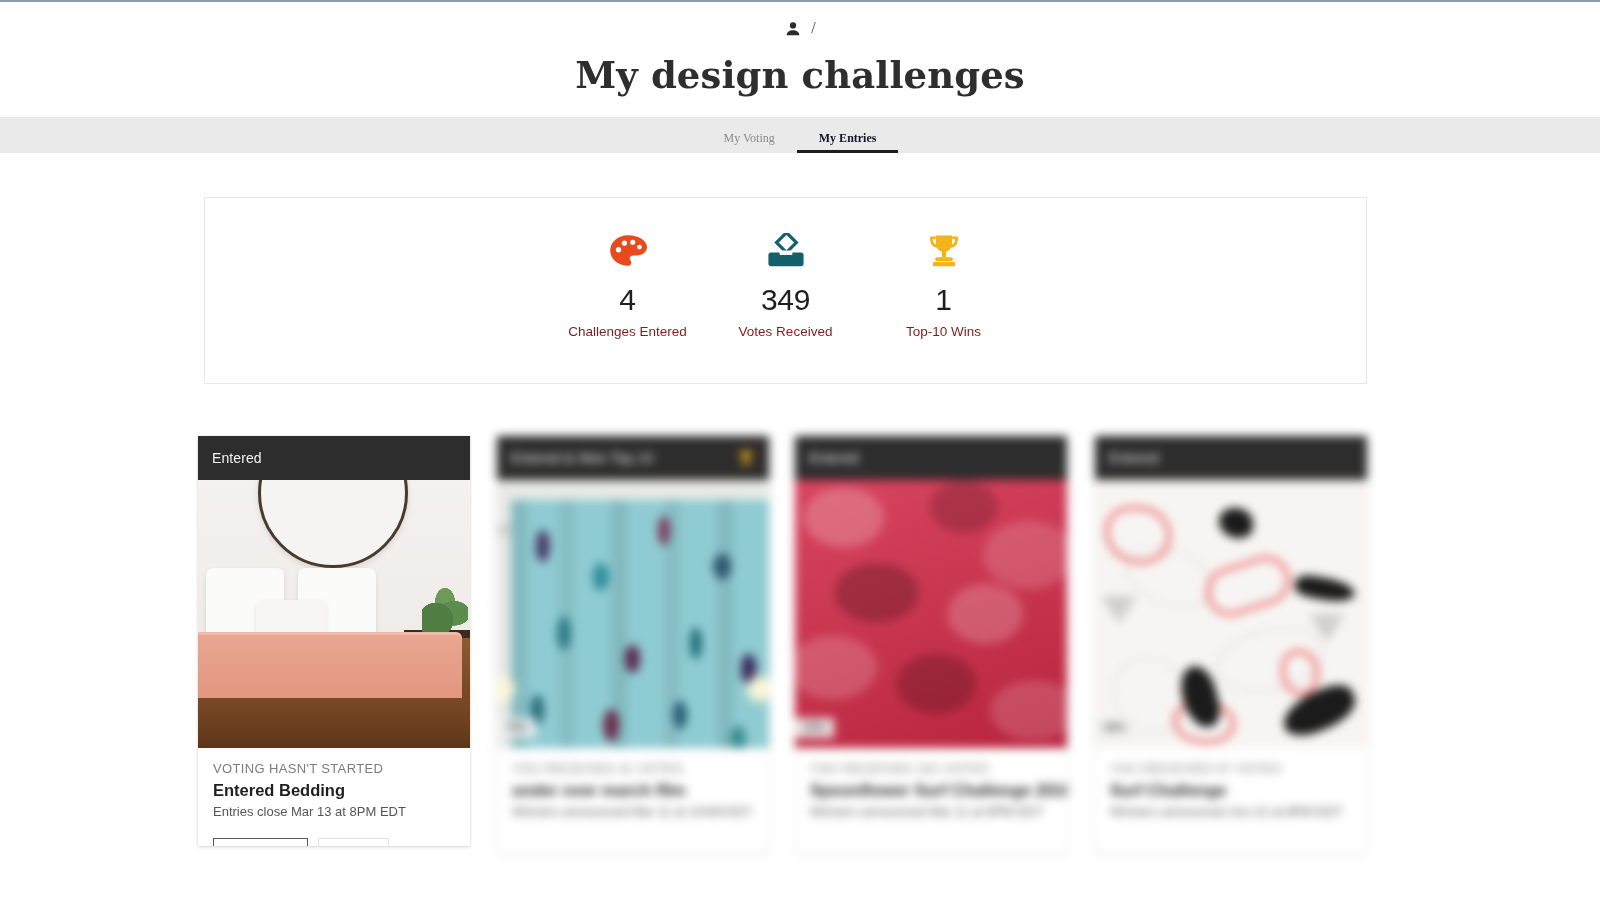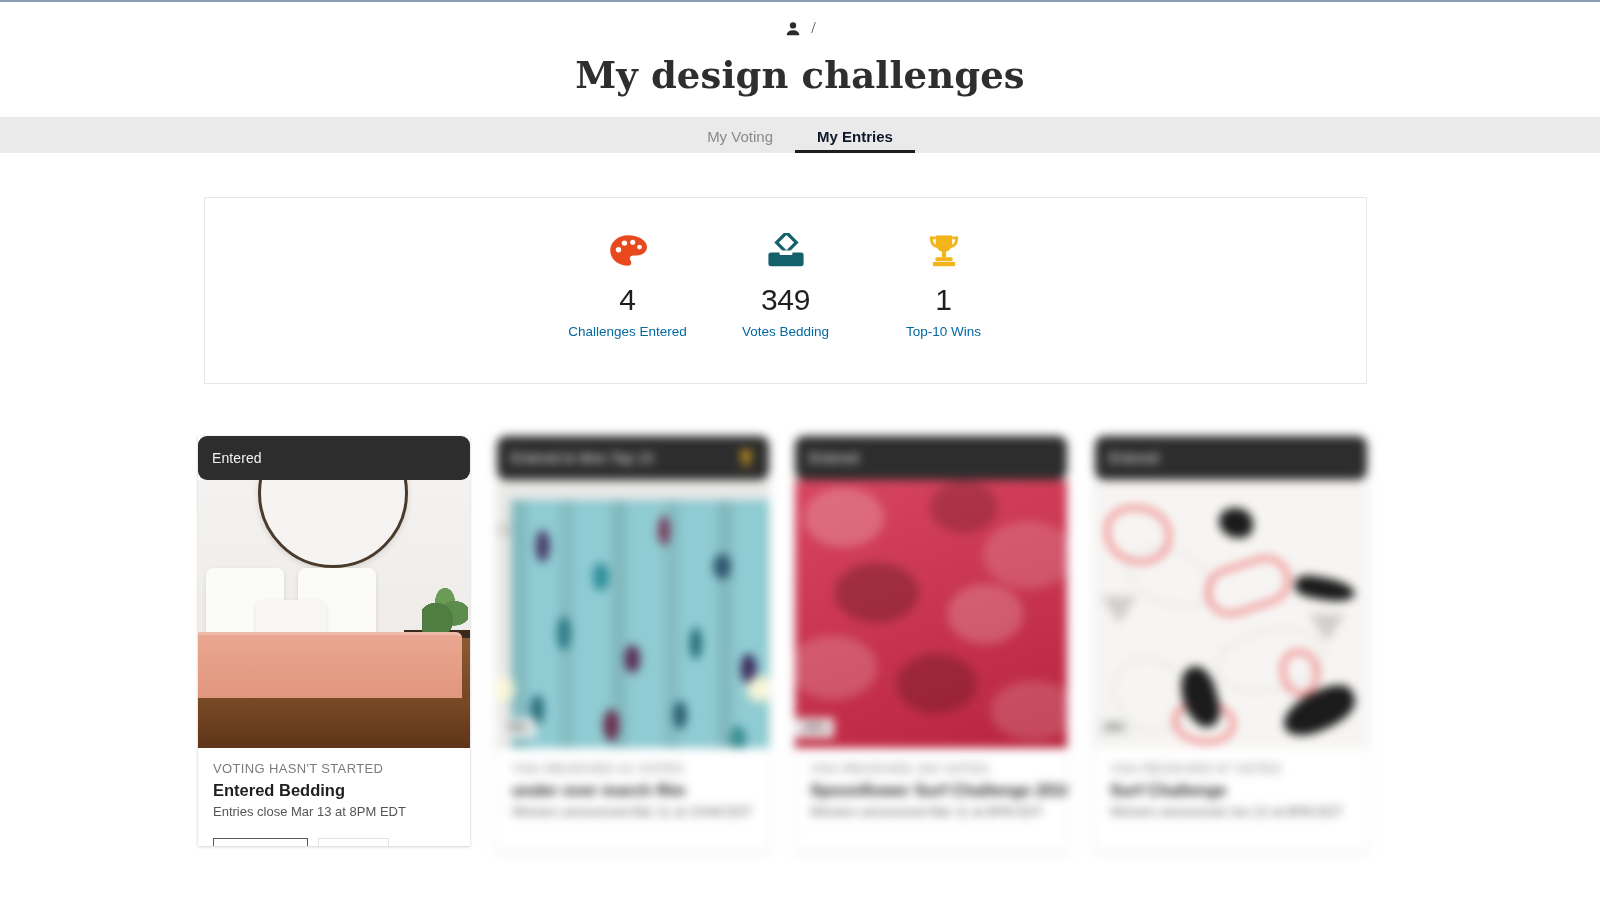--- a/index.html
+++ b/index.html
@@ -80,27 +80,27 @@
     height: 36px;
     background: #eaeaea;
     display: flex;
     align-items: flex-end;
     justify-content: center;
     gap: 0;
   }
   .tab {
     position: relative;
     padding: 0 22px 9px 22px;
-    font-size: 15px;
+    font-size: 12px;
     line-height: 1;
     color: #8a8a8a;
     background: transparent;
     border: none;
     cursor: pointer;
-    font-family: Liberation Sans, sans-serif;
+    font-family: Liberation Serif, serif;
     text-align: right;
   }
   .tab.active {
     color: #0f172a;
     font-weight: bold;
   }
   .tab.active::after {
     content: "";
     position: absolute;
     left: 0; right: 0;
@@ -147,21 +147,21 @@
     margin-top: 12px;
     font-size: 30px;
     font-weight: 400;
     color: #1f1f1f;
     line-height: 34px;
     letter-spacing: -0.3px;
   }
   .stat-label {
     margin-top: 6px;
     font-size: 13.5px;
-    color: #0369a1;
+    color: #7f1d1d;
     line-height: 17px;
     white-space: nowrap;
   }
 
   
   .card-grid {
     position: absolute;
     top: 436px;
     left: 198px;
     width: 1178px;
@@ -186,21 +186,20 @@
 
   .card-header {
     height: 44px;
     background: #2e2d2d;
     color: #f2f2f2;
     display: flex;
     align-items: center;
     justify-content: space-between;
     padding: 0 14px;
     flex: 0 0 auto;
-    border-radius: 9px;
   }
   .card-header-label {
     font-size: 14px;
     line-height: 1;
     letter-spacing: 0.1px;
   }
   .card-header-badge {
     width: 18px;
     height: 18px;
     display: flex;
@@ -457,21 +456,21 @@
 
       <div class="stat">
         <span class="stat-icon">
           <svg width="40" height="36" viewBox="0 0 50 44" aria-hidden="true">
             <rect x="16.8" y="2.6" width="17.5" height="17.5" transform="rotate(45 25.5 11.4)" fill="none" stroke="#14616b" stroke-width="4"></rect>
             <path fill="#14616b" d="M6 24h38c1.7 0 3 1.3 3 3v11c0 1.7-1.3 3-3 3H6c-1.7 0-3-1.3-3-3V27c0-1.7 1.3-3 3-3z"></path>
             <rect x="17" y="21.5" width="16" height="5.5" rx="1" fill="#ffffff"></rect>
           </svg>
         </span>
         <span class="stat-value">349</span>
-        <span class="stat-label">Votes Bedding</span>
+        <span class="stat-label">Votes Received</span>
       </div>
 
       <div class="stat">
         <span class="stat-icon">
           <svg width="36" height="36" viewBox="0 0 44 44" aria-hidden="true">
             <path fill="#f2b418" d="M12 3h20v10c0 5.5-4.5 10-10 10S12 18.5 12 13z"></path>
             <path fill="none" stroke="#f2b418" stroke-width="3.4" d="M12 6H6.5c0 6 2.5 9.5 7 10.5"></path>
             <path fill="none" stroke="#f2b418" stroke-width="3.4" d="M32 6h5.5c0 6-2.5 9.5-7 10.5"></path>
             <rect x="19.4" y="22" width="5.2" height="8" fill="#f2b418"></rect>
             <rect x="11.5" y="29.5" width="21" height="5" rx="1" fill="#f2b418"></rect>

